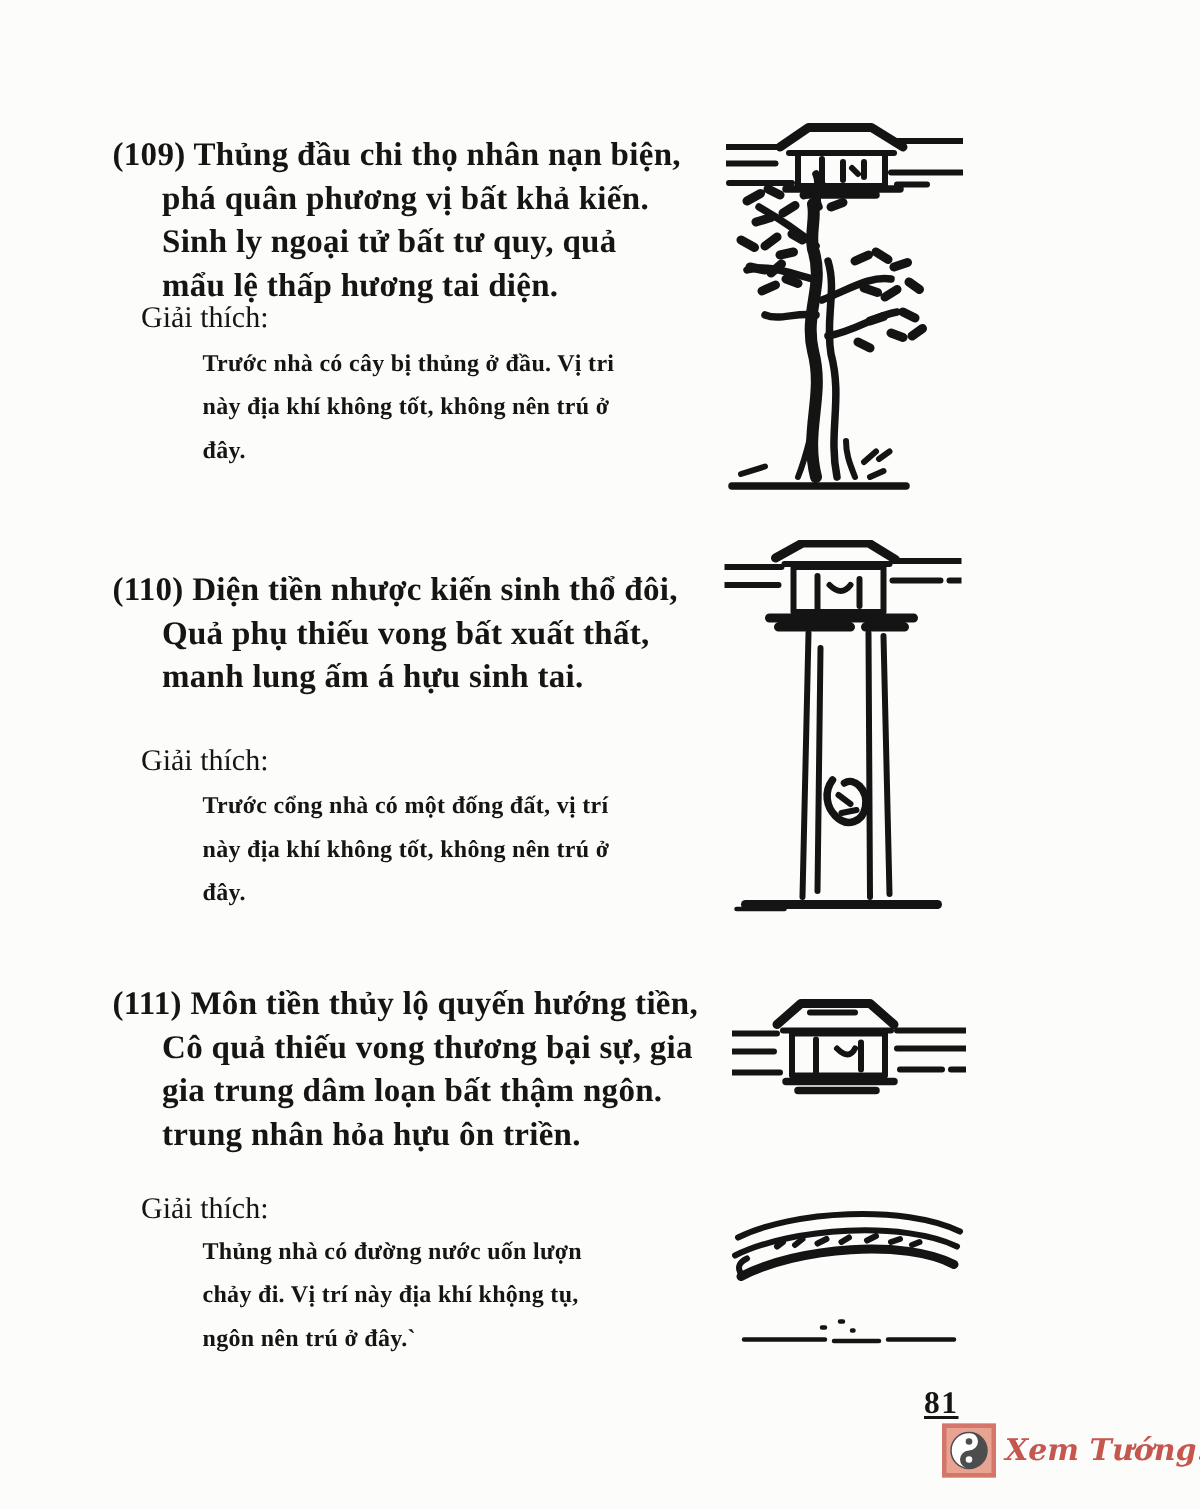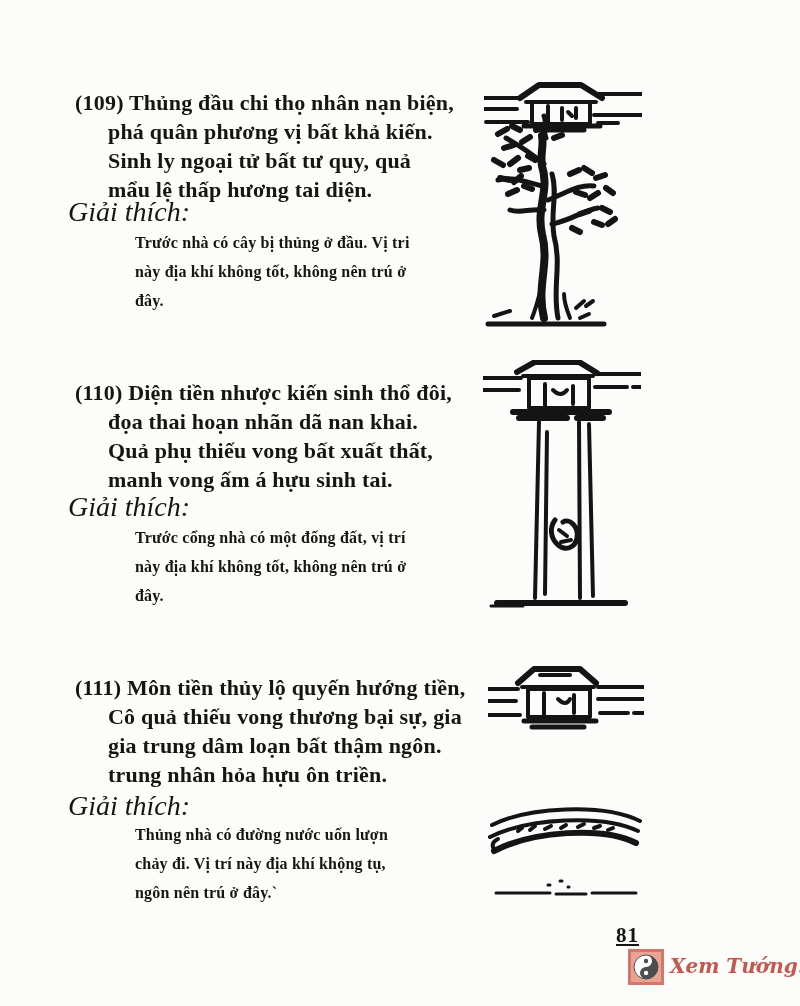--- a/index.html
+++ b/index.html
@@ -13,22 +13,22 @@
     overflow:hidden;
   }
   .verse{position:absolute;left:75px;}
   .verse-line{
     white-space:nowrap;
     font-size:22px;line-height:29px;font-weight:bold;
     letter-spacing:0.2px;
   }
   .verse-line.cont{margin-left:33px;}
   .explain-label{
-    position:absolute;left:68px;
-    font-style:italic;font-size:28px;line-height:26px;
+    position:absolute;left:94px;
+    font-size:20px;line-height:26px;
     white-space:nowrap;
   }
   .explain{position:absolute;left:135px;}
   .explain-line{
     white-space:nowrap;
     font-size:16px;line-height:29px;font-weight:bold;
     letter-spacing:0.2px;
   }
   .illus{position:absolute;}
   .illus path, .illus rect, .illus polyline{
@@ -94,23 +94,22 @@
     </g>
     <g>
       <path d="M4,242 H120" stroke-width="5"></path>
       <path d="M10,234 l16,-5" stroke-width="4"></path>
     </g>
   </svg>
 
   <section>
     <div class="verse" style="top:378px">
       <div class="verse-line">(110) Diện tiền nhược kiến sinh thổ đôi,</div>
-      <div class="verse-line cont">đọa thai hoạn nhãn dã nan khai.</div>
       <div class="verse-line cont">Quả phụ thiếu vong bất xuất thất,</div>
-      <div class="verse-line cont">manh vong ấm á hựu sinh tai.</div>
+      <div class="verse-line cont">manh lung ấm á hựu sinh tai.</div>
     </div>
     <div class="explain-label" style="top:494px">Giải thích:</div>
     <div class="explain" style="top:523px">
       <div class="explain-line">Trước cổng nhà có một đống đất, vị trí</div>
       <div class="explain-line">này địa khí không tốt, không nên trú ở</div>
       <div class="explain-line">đây.</div>
     </div>
   </section>
 
   <svg class="illus" style="left:483px;top:360px" width="158" height="250" viewBox="0 0 158 250">
@@ -133,21 +132,21 @@
       <path d="M72,160 c-6,8 -4,18 2,24 c8,8 18,4 20,-6 c2,-12 -8,-20 -14,-16" stroke-width="5"></path>
       <path d="M76,170 l8,6 M78,182 l10,-2" stroke-width="4"></path>
     </g>
     <g>
       <path d="M14,243 H142" stroke-width="6"></path>
       <path d="M8,246 H40" stroke-width="3"></path>
     </g>
   </svg>
 
   <section>
-    <div class="verse" style="top:673px">
+    <div class="verse" style="top:654px">
       <div class="verse-line">(111) Môn tiền thủy lộ quyến hướng tiền,</div>
       <div class="verse-line cont">Cô quả thiếu vong thương bại sự, gia</div>
       <div class="verse-line cont">gia trung dâm loạn bất thậm ngôn.</div>
       <div class="verse-line cont">trung nhân hỏa hựu ôn triền.</div>
     </div>
     <div class="explain-label" style="top:793px">Giải thích:</div>
     <div class="explain" style="top:820px">
       <div class="explain-line">Thủng nhà có đường nước uốn lượn</div>
       <div class="explain-line">chảy đi. Vị trí này địa khí khộng tụ,</div>
       <div class="explain-line">ngôn nên trú ở đây.`</div>

